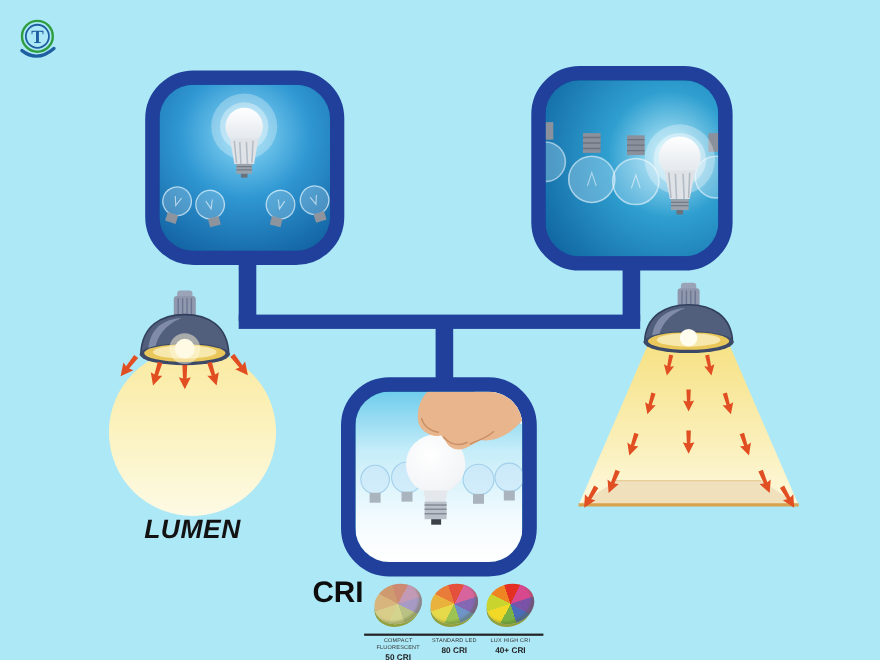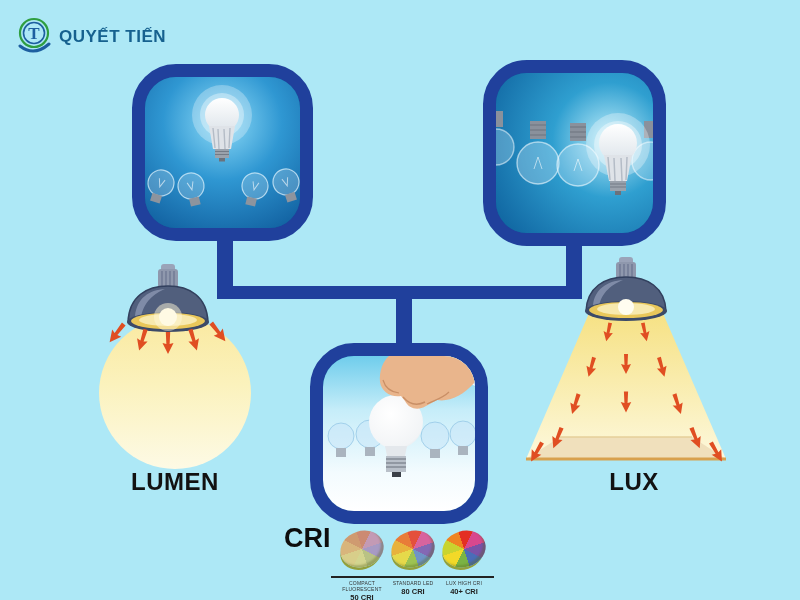--- a/index.html
+++ b/index.html
@@ -22,21 +22,21 @@
   .node svg{display:block;}
   .sq1{left:132px;top:64px;width:155px;height:151px;}
   .sq2{left:483px;top:60px;width:157px;height:160px;}
   .sq3{left:310px;top:343px;width:152px;height:155px;}
 
   
   .illu{position:absolute;}
   .lumen-illu{left:85px;top:260px;width:185px;height:245px;}
   .lux-illu{left:512px;top:253px;width:235px;height:218px;}
 
-  .big-label{position:absolute;color:#121212;font-weight:bold;font-size:24px;letter-spacing:.5px;text-align:center;}
+  .big-label{position:absolute;color:#121212;font-weight:bold;font-size:24px;letter-spacing:.5px;text-align:center;font-style:italic;}
   .lumen-label{left:110px;top:468px;width:130px;}
   .lux-label{left:584px;top:468px;width:100px;}
 
   
   .cri-label{position:absolute;left:284px;top:523px;color:#0d0d0d;font-weight:bold;font-size:27px;}
   .cri-line{position:absolute;left:331px;top:576px;width:163px;height:2px;background:#222;}
   .wheel{position:absolute;top:531px;width:44px;height:36px;border-radius:50%;transform:rotate(-18deg);
          box-shadow:-2px 3px 0 -1px #93a03b, inset -2px -3px 2px rgba(90,100,30,.35);}
   .wheel.w1{left:340px;background:conic-gradient(#cc8a72 0 45deg,#c39ab5 45deg 90deg,#a79ac4 90deg 135deg,#b9c284 135deg 180deg,#d3d58f 180deg 225deg,#d8ce8a 225deg 270deg,#d8b57c 270deg 315deg,#cf9a70 315deg 360deg);}
   .wheel.w2{left:391px;background:conic-gradient(#e4503c 0 45deg,#d8649e 45deg 90deg,#8468b4 90deg 135deg,#6f94c6 135deg 180deg,#9dc352 180deg 225deg,#e6d94a 225deg 270deg,#e8b23c 270deg 315deg,#e87c38 315deg 360deg);}
@@ -52,21 +52,20 @@
 
 <div class="canvas">
 
   <div class="logo">
     <svg width="36" height="42" viewBox="0 0 36 42">
       <circle cx="18" cy="17" r="14" fill="none" stroke="#2f9e41" stroke-width="2.2"></circle>
       <circle cx="18" cy="17" r="10.5" fill="none" stroke="#1d5fa0" stroke-width="1.6"></circle>
       <text x="18" y="23" text-anchor="middle" font-family="Liberation Serif, serif" font-size="17" font-weight="bold" fill="#1d5fa0">T</text>
       <path d="M4,30 Q18,41 33,28" fill="none" stroke="#1d5fa0" stroke-width="3" stroke-linecap="round"></path>
     </svg>
-    <span class="logo-text">QUYẾT TIẾN</span>
   </div>
 
   <div class="conn stem1"></div>
   <div class="conn stem2"></div>
   <div class="conn hbar"></div>
   <div class="conn stem3"></div>
 
   <div class="node sq1">
     <svg width="155" height="151" viewBox="0 0 155 151">
       <defs>
@@ -283,21 +282,20 @@
       <use href="#arrR" transform="translate(150,115) rotate(-16)"></use>
       <use href="#arrR" transform="translate(63,152) rotate(18) scale(1.05)"></use>
       <use href="#arrR" transform="translate(114,150) scale(1.05)"></use>
       <use href="#arrR" transform="translate(166,152) rotate(-18) scale(1.05)"></use>
       <use href="#arrR" transform="translate(45,186) rotate(22) scale(1.1)"></use>
       <use href="#arrR" transform="translate(184,186) rotate(-22) scale(1.1)"></use>
       <use href="#arrR" transform="translate(24,200) rotate(30) scale(1.1)"></use>
       <use href="#arrR" transform="translate(205,200) rotate(-30) scale(1.1)"></use>
     </g>
   </svg>
-  <div class="big-label lux-label">LUX</div>
 
   <div class="cri-label">CRI</div>
   <div class="cri-line"></div>
 
   <div class="wheel w1"></div>
   <div class="wheel w2"></div>
   <div class="wheel w3"></div>
 
   <div class="cri-col c1">
     <div class="nm">COMPACT FLUORESCENT</div>

